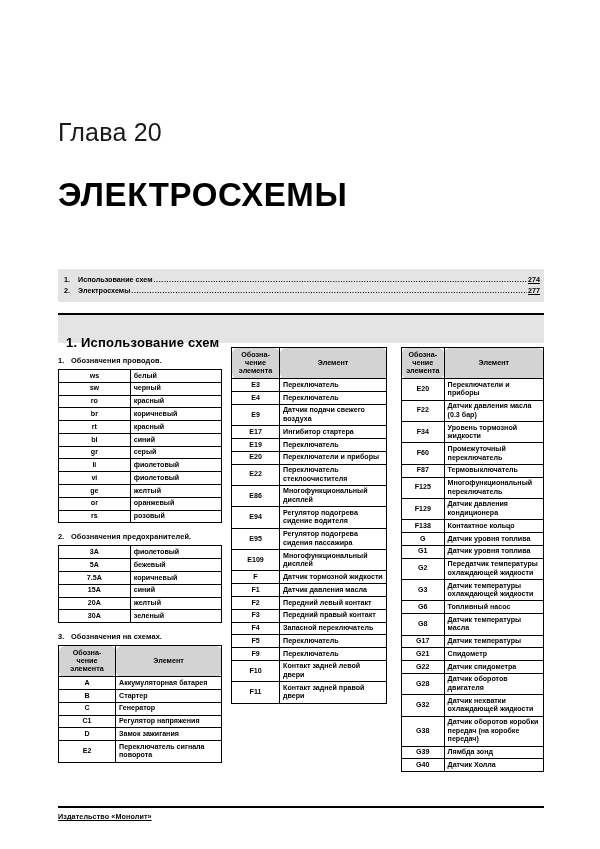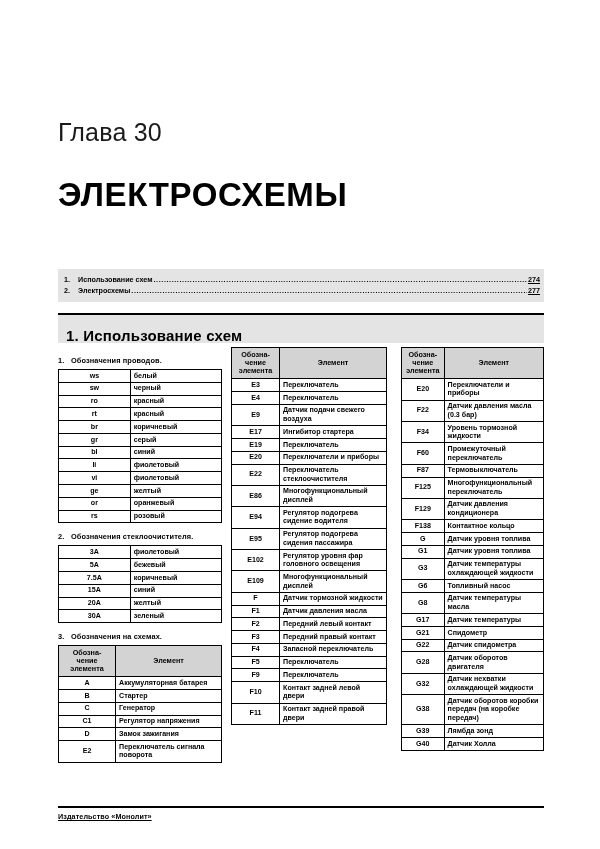--- a/index.html
+++ b/index.html
@@ -96,22 +96,22 @@
   .section-band .rule-top {
     position: absolute;
     left: 0; top: 0;
     width: 100%;
     height: 1.5px;
     background: #000;
   }
   .section-band .sec-title {
     position: absolute;
     left: 8px;
-    top: 14px;
-    font-size: 15px;
+    top: 22px;
+    font-size: 13px;
     font-weight: 700;
     letter-spacing: 0.2px;
   }
 
   
   .col {
     position: absolute;
   }
   .col-left  { left: 58px;  top: 356px; width: 164px; }
   .col-mid   { left: 231px; top: 347px; width: 156px; }
@@ -142,20 +142,21 @@
     padding: 1.6px 3px;
     line-height: 8.6px;
     vertical-align: middle;
   }
   table.tbl th {
     background: #d3d3d3;
     text-align: center;
     font-size: 7.2px;
     line-height: 8.4px;
     padding: 2.5px 2px;
+    border-radius: 6px;
   }
   .c-code { text-align: center; }
   .c-name { text-align: left; }
 
   
   .tbl-wires col.k { width: 44%; }
   .tbl-wires col.v { width: 56%; }
   .tbl-fuses col.k { width: 44%; }
   .tbl-fuses col.v { width: 56%; }
   .tbl-sym  col.k  { width: 35%; }
@@ -182,21 +183,21 @@
     font-weight: 700;
     letter-spacing: 0.1px;
     text-decoration: underline;
   }
 </style>
 </head>
 <body>
 
 <div class="page">
 
-  <div class="chapter-line">Глава 30</div>
+  <div class="chapter-line">Глава 20</div>
   <div class="chapter-title">ЭЛЕКТРОСХЕМЫ</div>
 
   <div class="toc">
     <div class="toc-row">
       <span class="toc-num">1.</span>
       <span class="toc-label">Использование схем</span>
       <span class="toc-dots">.......................................................................................................................................................................................</span>
       <span class="toc-page">274</span>
     </div>
     <div class="toc-row">
@@ -231,36 +232,36 @@
           </tr>
           <tr>
             <td class="c-code">sw</td>
             <td class="c-name">черный</td>
           </tr>
           <tr>
             <td class="c-code">ro</td>
             <td class="c-name">красный</td>
           </tr>
           <tr>
+            <td class="c-code">br</td>
+            <td class="c-name">коричневый</td>
+          </tr>
+          <tr>
             <td class="c-code">rt</td>
             <td class="c-name">красный</td>
           </tr>
           <tr>
-            <td class="c-code">br</td>
-            <td class="c-name">коричневый</td>
+            <td class="c-code">bl</td>
+            <td class="c-name">синий</td>
           </tr>
           <tr>
             <td class="c-code">gr</td>
             <td class="c-name">серый</td>
           </tr>
           <tr>
-            <td class="c-code">bl</td>
-            <td class="c-name">синий</td>
-          </tr>
-          <tr>
             <td class="c-code">li</td>
             <td class="c-name">фиолетовый</td>
           </tr>
           <tr>
             <td class="c-code">vi</td>
             <td class="c-name">фиолетовый</td>
           </tr>
           <tr>
             <td class="c-code">ge</td>
             <td class="c-name">желтый</td>
@@ -273,21 +274,21 @@
             <td class="c-code">rs</td>
             <td class="c-name">розовый</td>
           </tr>
         </tbody>
     </table>
 
     <div class="gap"></div>
 
     <div class="list-head">
       <span class="n">2.</span>
-      <span>Обозначения стеклоочистителя.</span>
+      <span>Обозначения предохранителей.</span>
     </div>
 
     <table class="tbl tbl-fuses">
       <colgroup>
           <col class="k">
           <col class="v">
         </colgroup>
       <tbody id="fuses-body">
           <tr>
             <td class="c-code">3A</td>
@@ -418,24 +419,20 @@
           </tr>
           <tr>
             <td class="c-code">E94</td>
             <td class="c-name">Регулятор подогрева сидение водителя</td>
           </tr>
           <tr>
             <td class="c-code">E95</td>
             <td class="c-name">Регулятор подогрева сидения пассажира</td>
           </tr>
           <tr>
-            <td class="c-code">E102</td>
-            <td class="c-name">Регулятор уровня фар головного освещения</td>
-          </tr>
-          <tr>
             <td class="c-code">E109</td>
             <td class="c-name">Многофункциональный дисплей</td>
           </tr>
           <tr>
             <td class="c-code">F</td>
             <td class="c-name">Датчик тормозной жидкости</td>
           </tr>
           <tr>
             <td class="c-code">F1</td>
             <td class="c-name">Датчик давления масла</td>
@@ -523,20 +520,24 @@
           </tr>
           <tr>
             <td class="c-code">G</td>
             <td class="c-name">Датчик уровня топлива</td>
           </tr>
           <tr>
             <td class="c-code">G1</td>
             <td class="c-name">Датчик уровня топлива</td>
           </tr>
           <tr>
+            <td class="c-code">G2</td>
+            <td class="c-name">Передатчик температуры охлаждающей жидкости</td>
+          </tr>
+          <tr>
             <td class="c-code">G3</td>
             <td class="c-name">Датчик температуры охлаждающей жидкости</td>
           </tr>
           <tr>
             <td class="c-code">G6</td>
             <td class="c-name">Топливный насос</td>
           </tr>
           <tr>
             <td class="c-code">G8</td>
             <td class="c-name">Датчик температуры масла</td>

